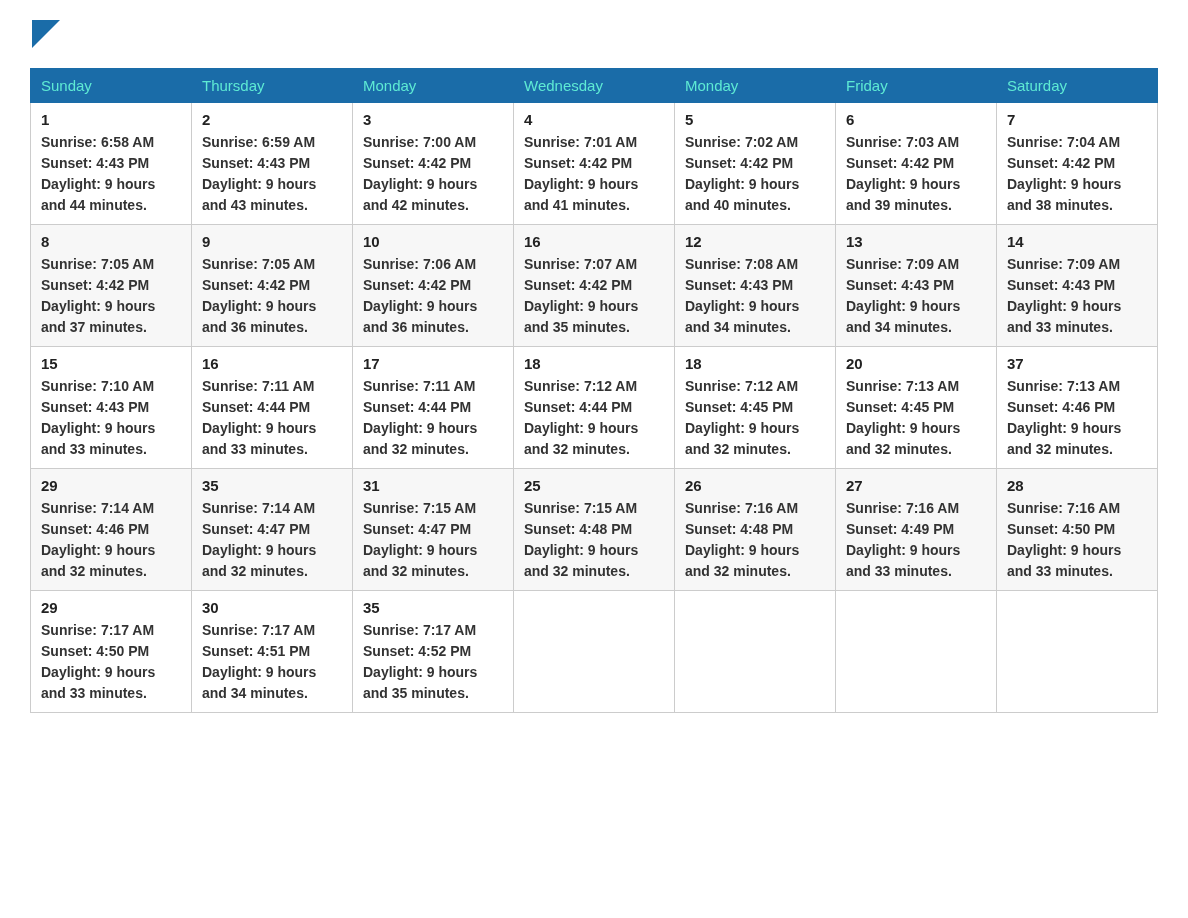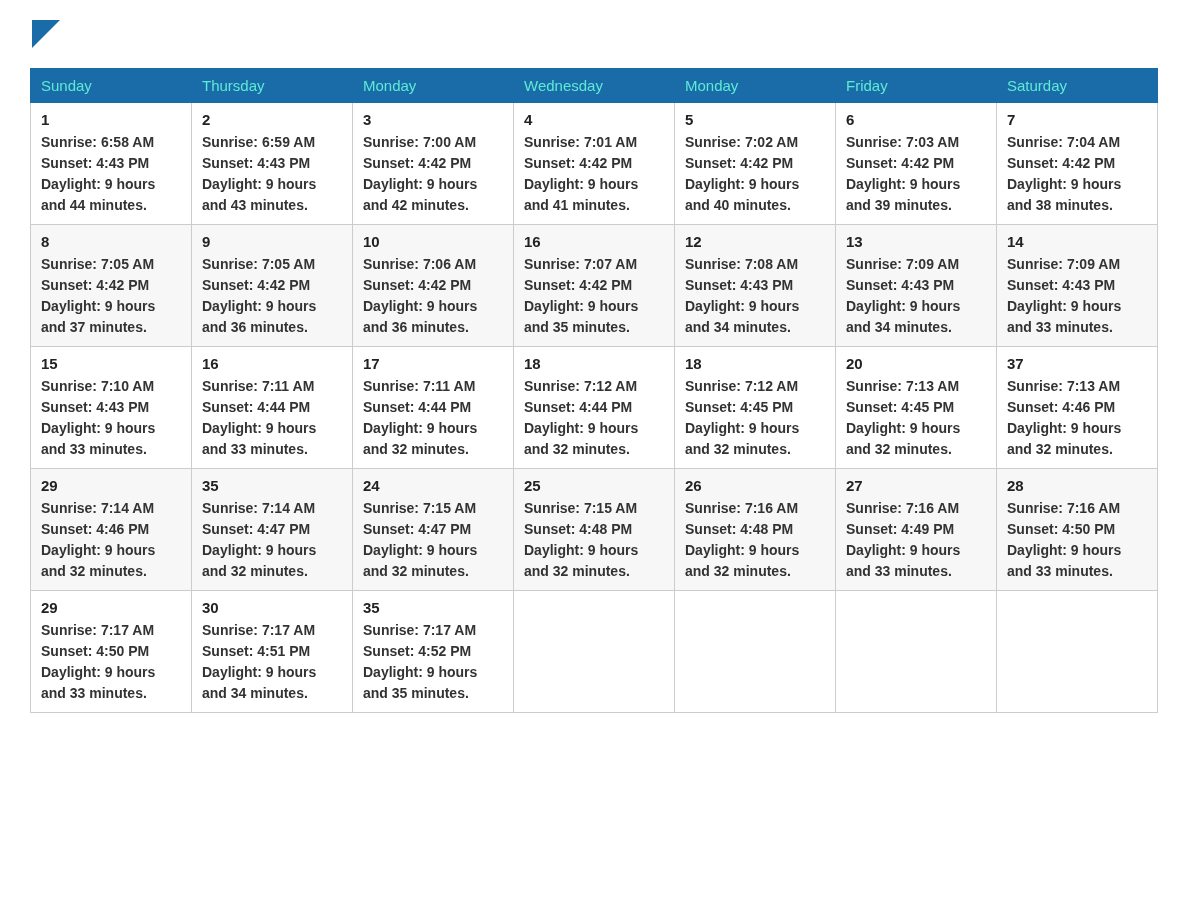--- a/index.html
+++ b/index.html
@@ -229,21 +229,21 @@
       <tr>
         <td>
           <span class="day-number">29</span>
           <div class="day-info">Sunrise: 7:14 AM<br>Sunset: 4:46 PM<br>Daylight: 9 hours<br>and 32 minutes.</div>
         </td>
         <td>
           <span class="day-number">35</span>
           <div class="day-info">Sunrise: 7:14 AM<br>Sunset: 4:47 PM<br>Daylight: 9 hours<br>and 32 minutes.</div>
         </td>
         <td>
-          <span class="day-number">24</span>
+          <span class="day-number">31</span>
           <div class="day-info">Sunrise: 7:15 AM<br>Sunset: 4:47 PM<br>Daylight: 9 hours<br>and 32 minutes.</div>
         </td>
         <td>
           <span class="day-number">25</span>
           <div class="day-info">Sunrise: 7:15 AM<br>Sunset: 4:48 PM<br>Daylight: 9 hours<br>and 32 minutes.</div>
         </td>
         <td>
           <span class="day-number">26</span>
           <div class="day-info">Sunrise: 7:16 AM<br>Sunset: 4:48 PM<br>Daylight: 9 hours<br>and 32 minutes.</div>
         </td>

